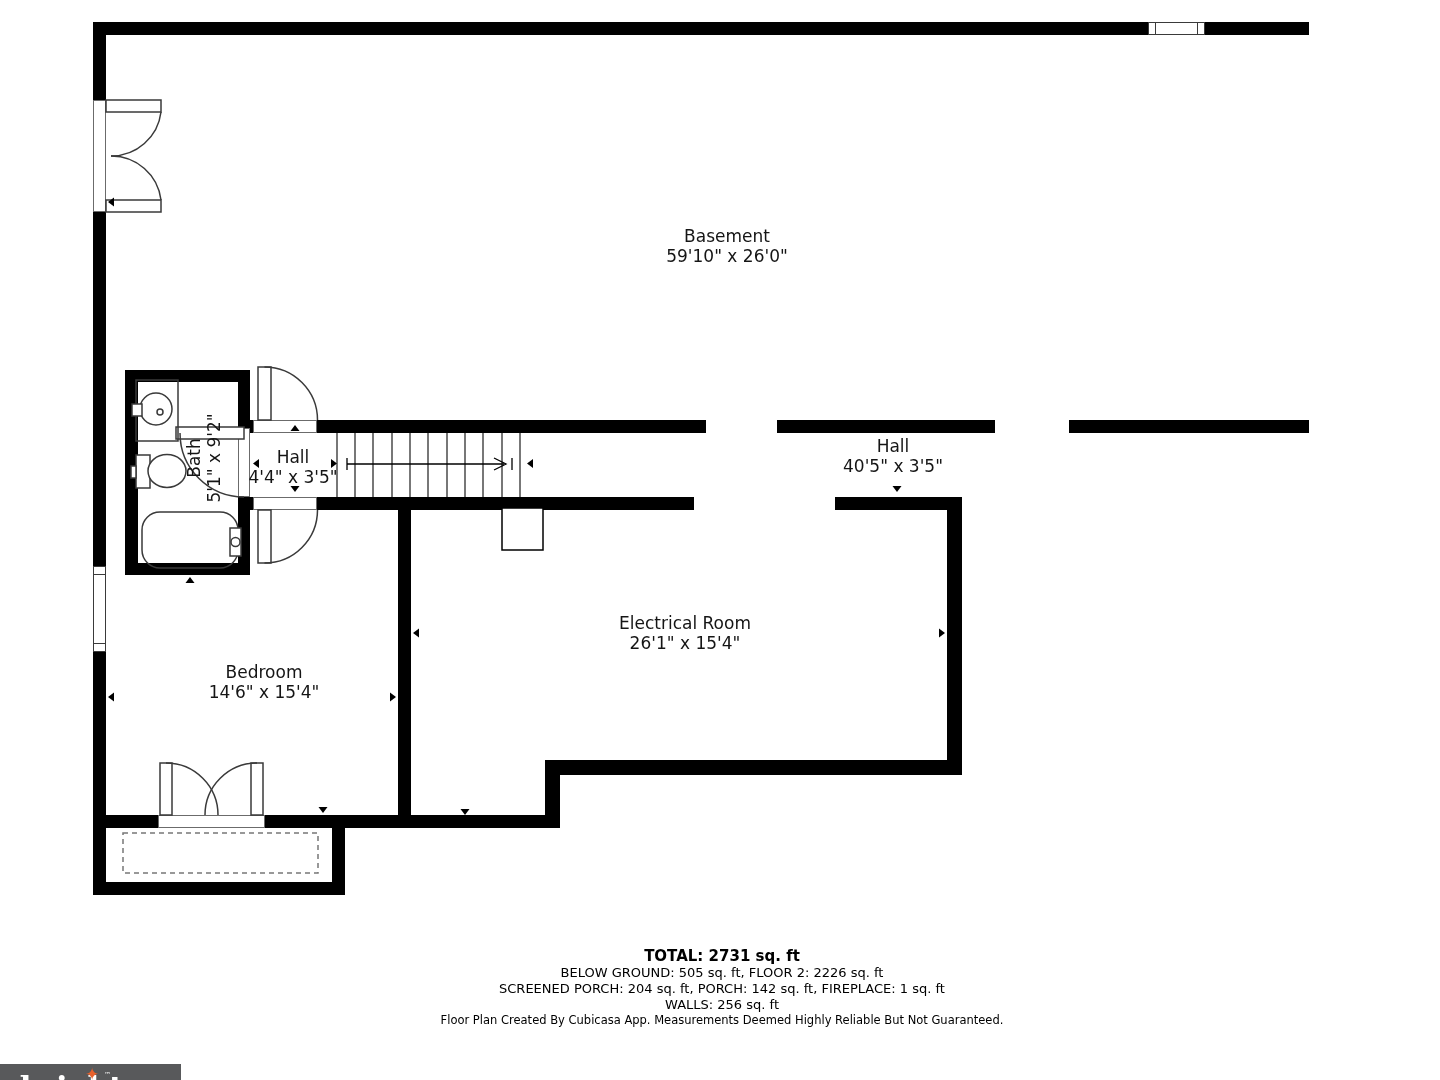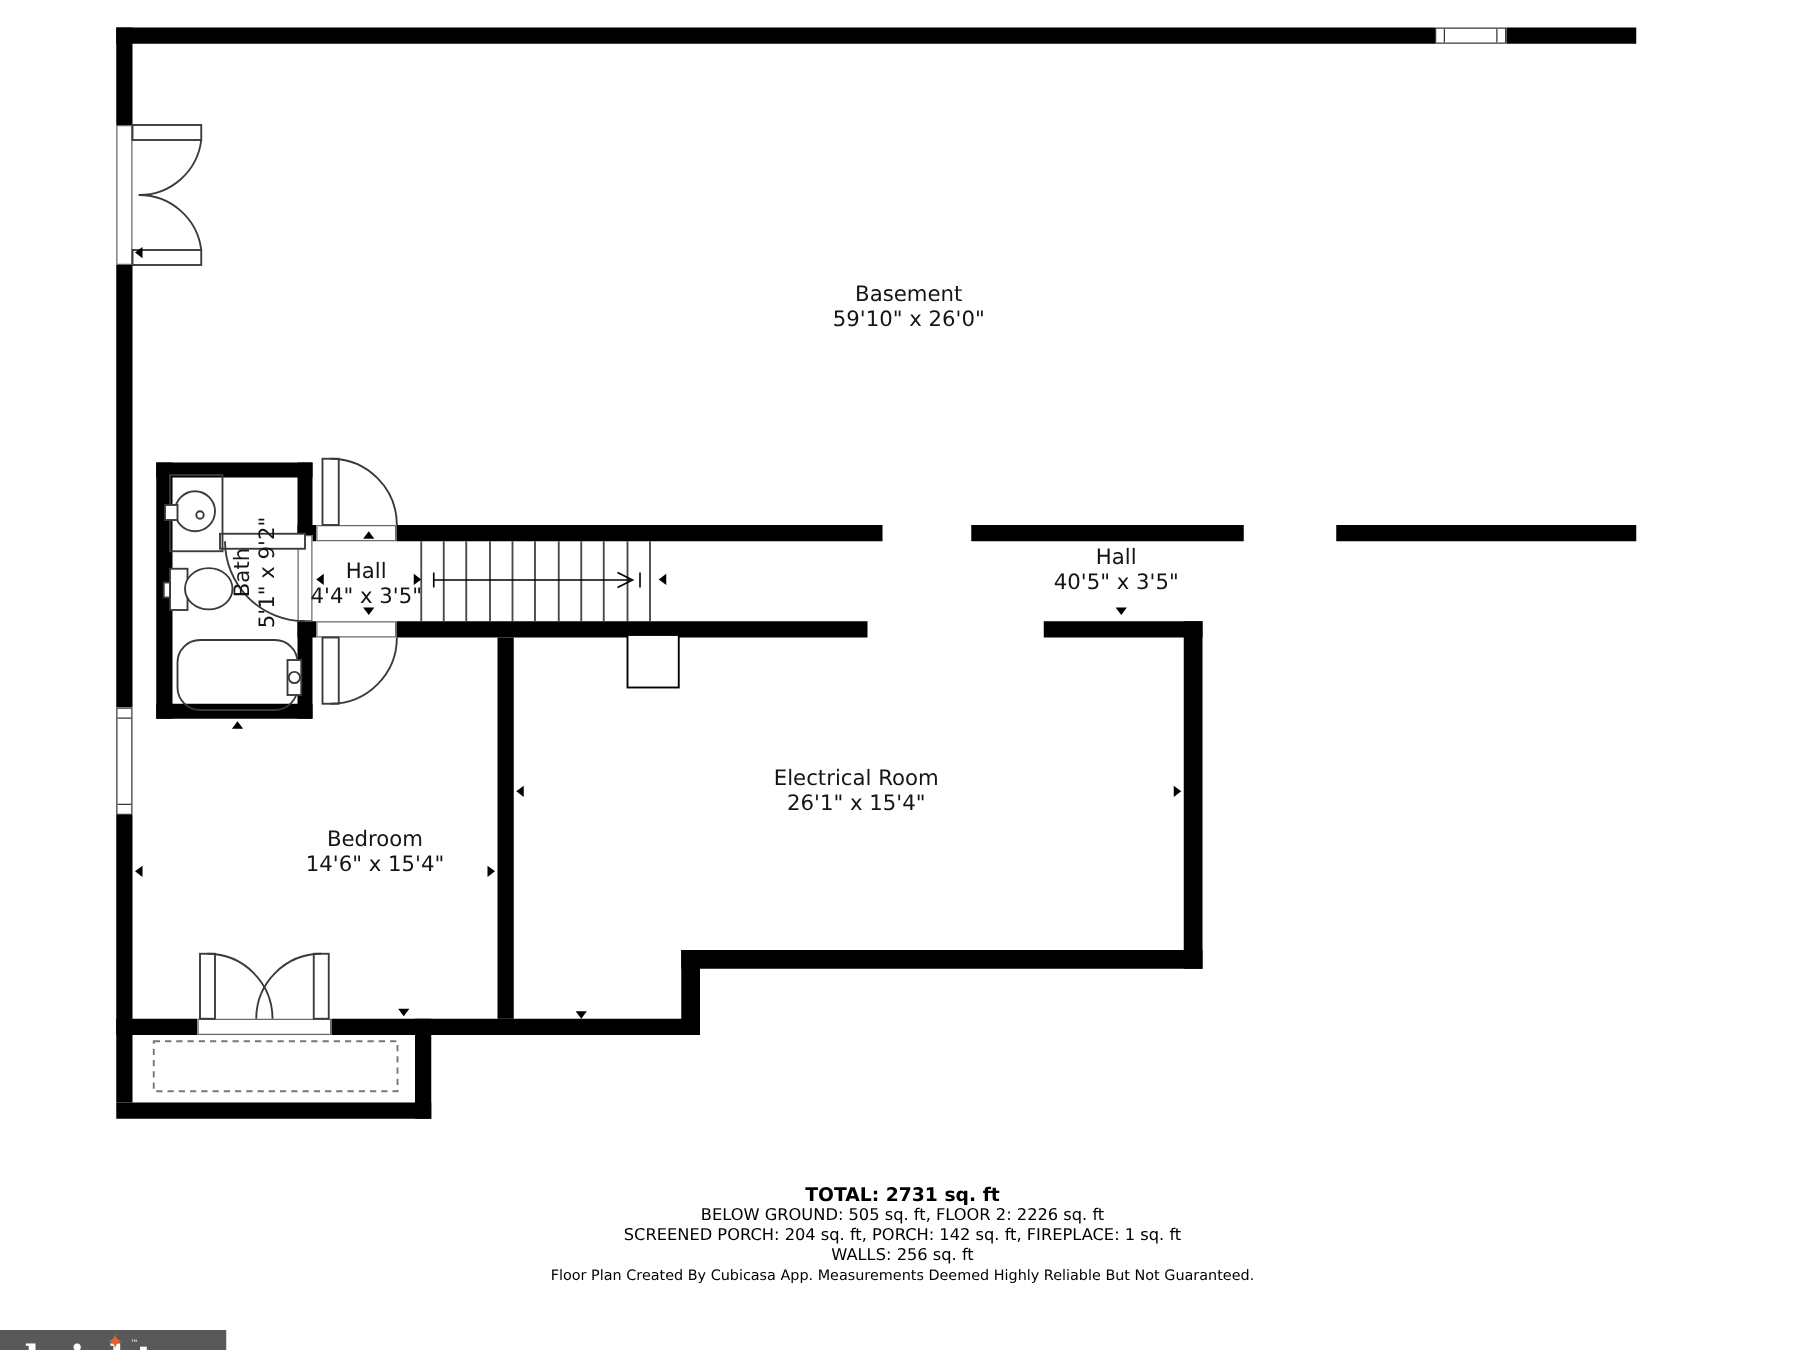--- a/index.html
+++ b/index.html
@@ -188,21 +188,21 @@
     <div>40'5" x 3'5"</div>
   </div>
   <div class="room-label" style="left:293px;top:447px;">
     <div>Hall</div>
     <div>4'4" x 3'5"</div>
   </div>
   <div class="room-label rot" style="left:204px;top:458px;">
     <div>Bath</div>
     <div>5'1" x 9'2"</div>
   </div>
-  <div class="room-label" style="left:264px;top:662px;margin-left:36px;">
+  <div class="room-label" style="left:264px;top:662px;">
     <div>Bedroom</div>
     <div>14'6" x 15'4"</div>
   </div>
   <div class="room-label" style="left:685px;top:613px;">
     <div>Electrical Room</div>
     <div>26'1" x 15'4"</div>
   </div>
 
   <div class="footer">
     <div class="total">TOTAL: 2731 sq. ft</div>

